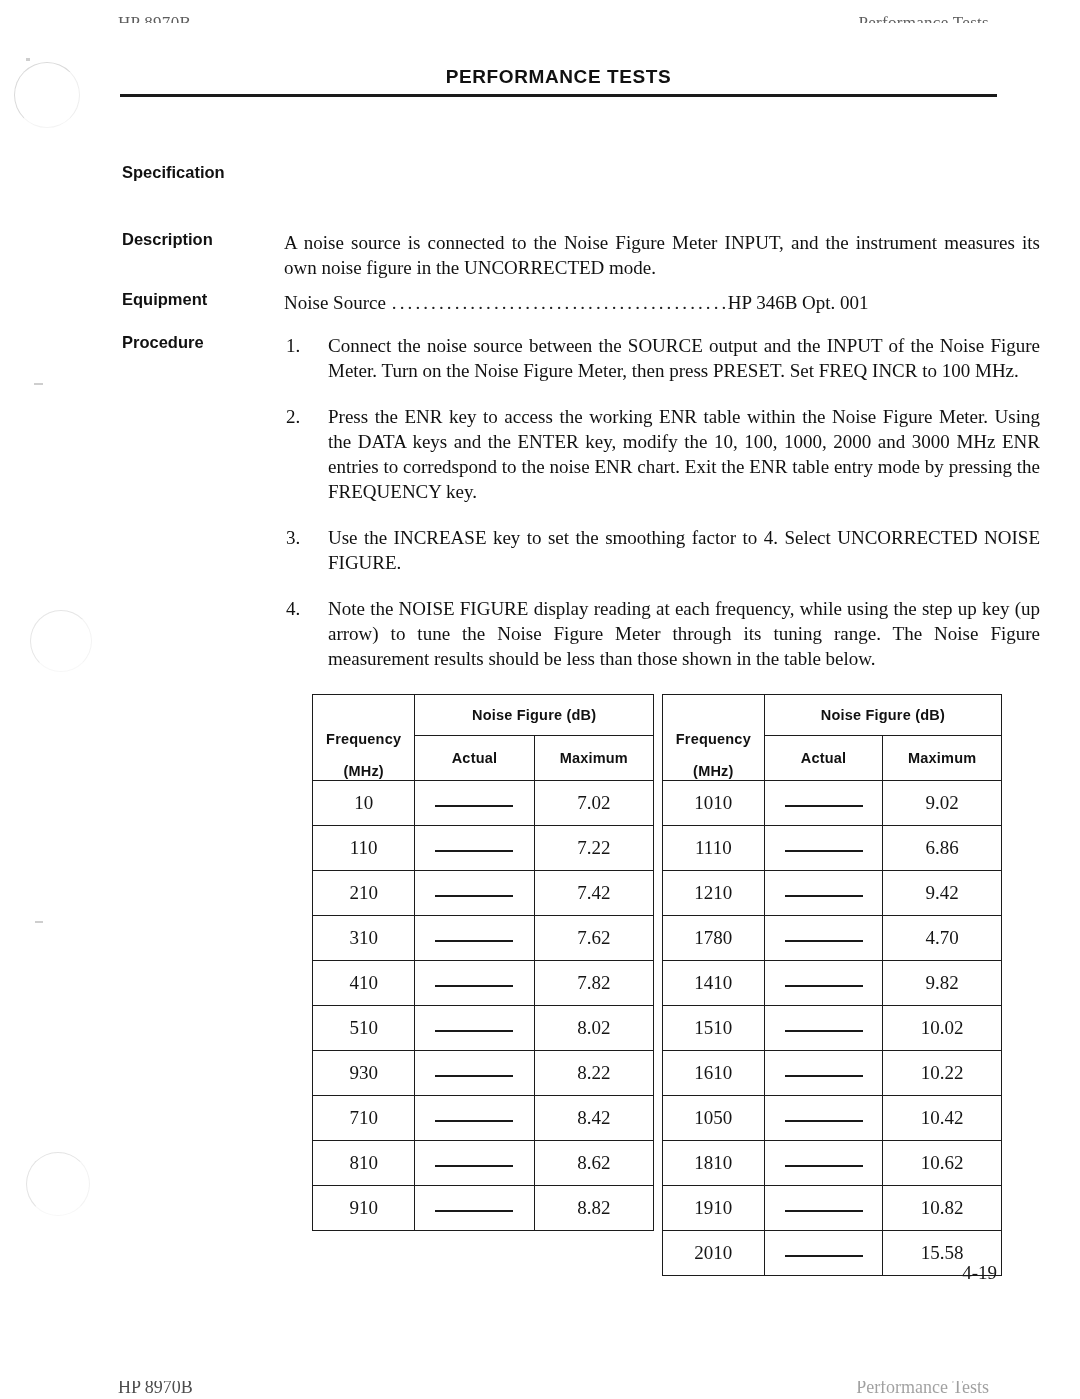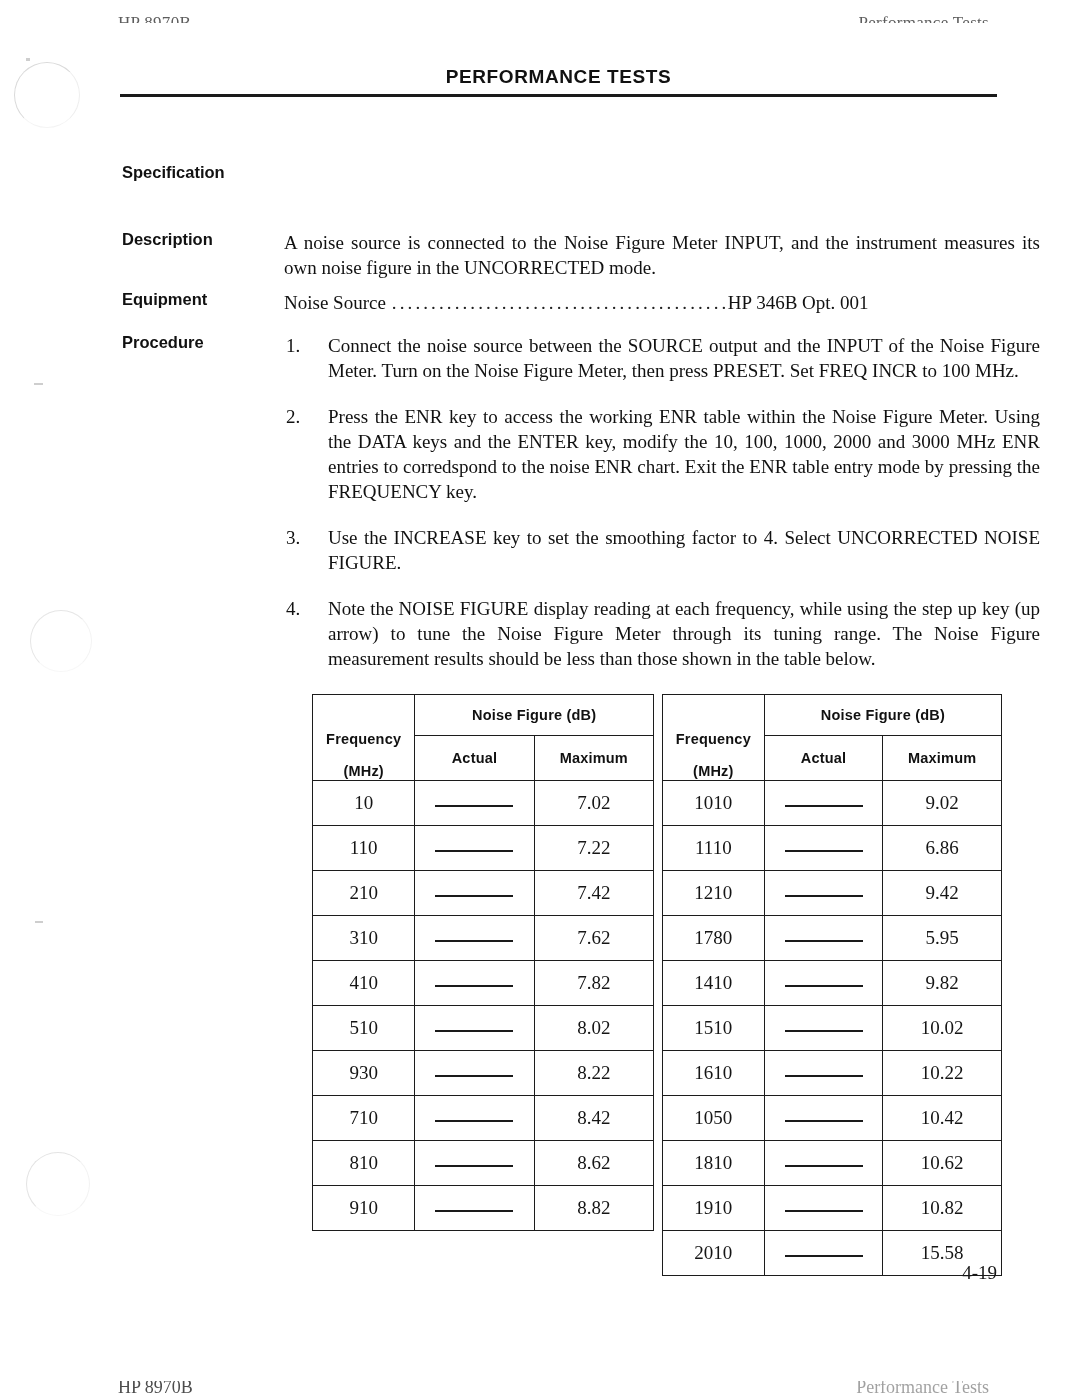--- a/index.html
+++ b/index.html
@@ -428,21 +428,21 @@
             <td class="blank-cell">
               <span class="fill-line"></span>
             </td>
             <td>9.42</td>
           </tr>
           <tr>
             <td>1780</td>
             <td class="blank-cell">
               <span class="fill-line"></span>
             </td>
-            <td>5.95</td>
+            <td>4.70</td>
           </tr>
           <tr>
             <td>1410</td>
             <td class="blank-cell">
               <span class="fill-line"></span>
             </td>
             <td>9.82</td>
           </tr>
           <tr>
             <td>1510</td>

